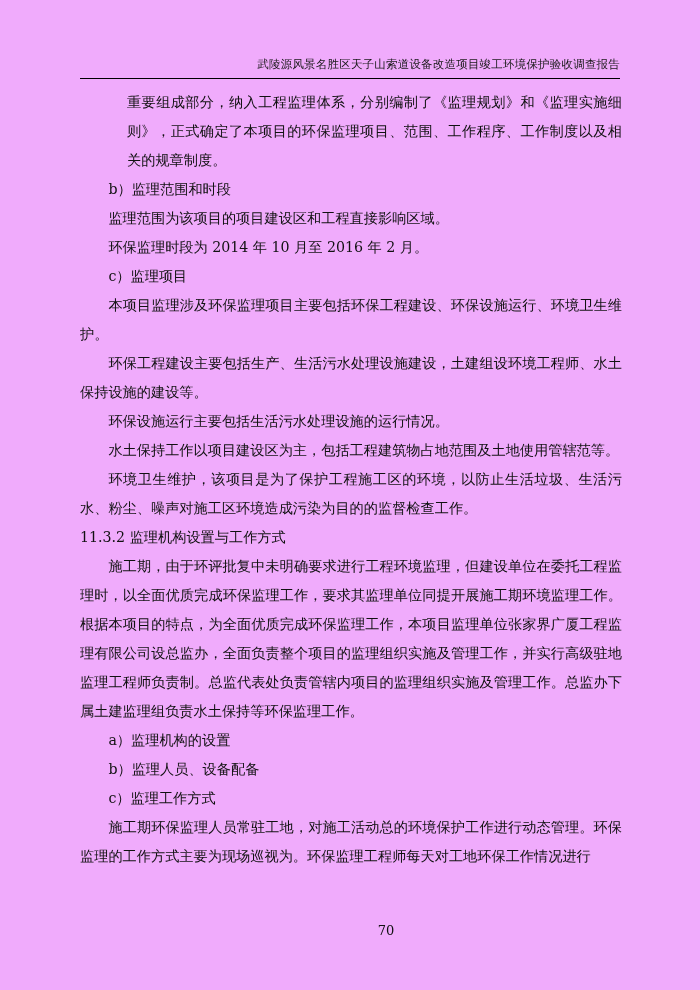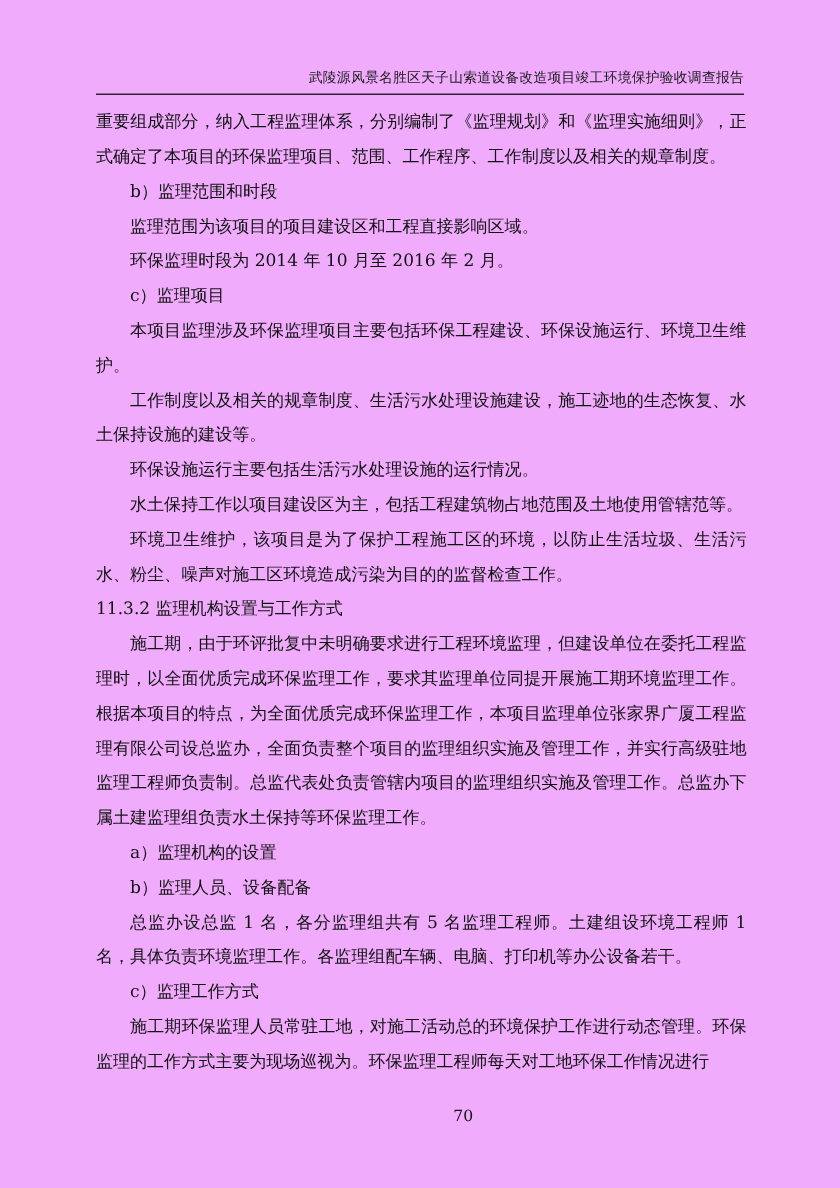--- a/index.html
+++ b/index.html
@@ -56,20 +56,21 @@
   }
   p {
     margin: 0;
     padding: 0;
   }
   .p-indent {
     text-indent: 2em;
   }
   .p-noindent {
     text-indent: 0;
+    margin-left: 47px;
   }
   .section-head {
     text-indent: 0;
     margin-top: 0;
   }
   .footer {
     position: absolute;
     bottom: 52px;
     left: 0;
     width: 100%;
@@ -87,28 +88,27 @@
   <div class="header">武陵源风景名胜区天子山索道设备改造项目竣工环境保护验收调查报告</div>
   <div class="header-rule"></div>
 
   <div class="content">
     <p class="p-noindent">重要组成部分，纳入工程监理体系，分别编制了《监理规划》和《监理实施细则》，正式确定了本项目的环保监理项目、范围、工作程序、工作制度以及相关的规章制度。</p>
     <p class="p-indent">b）监理范围和时段</p>
     <p class="p-indent">监理范围为该项目的项目建设区和工程直接影响区域。</p>
     <p class="p-indent">环保监理时段为 2014 年 10 月至 2016 年 2 月。</p>
     <p class="p-indent">c）监理项目</p>
     <p class="p-indent">本项目监理涉及环保监理项目主要包括环保工程建设、环保设施运行、环境卫生维护。</p>
-    <p class="p-indent">工作制度以及相关的规章制度、生活污水处理设施建设，施工迹地的生态恢复、水土保持设施的建设等。</p>
+    <p class="p-indent">环保工程建设主要包括生产、生活污水处理设施建设，土建组设环境工程师、水土保持设施的建设等。</p>
     <p class="p-indent">环保设施运行主要包括生活污水处理设施的运行情况。</p>
     <p class="p-indent">水土保持工作以项目建设区为主，包括工程建筑物占地范围及土地使用管辖范等。</p>
     <p class="p-indent">环境卫生维护，该项目是为了保护工程施工区的环境，以防止生活垃圾、生活污水、粉尘、噪声对施工区环境造成污染为目的的监督检查工作。</p>
     <p class="section-head">11.3.2 监理机构设置与工作方式</p>
     <p class="p-indent">施工期，由于环评批复中未明确要求进行工程环境监理，但建设单位在委托工程监理时，以全面优质完成环保监理工作，要求其监理单位同提开展施工期环境监理工作。根据本项目的特点，为全面优质完成环保监理工作，本项目监理单位张家界广厦工程监理有限公司设总监办，全面负责整个项目的监理组织实施及管理工作，并实行高级驻地监理工程师负责制。总监代表处负责管辖内项目的监理组织实施及管理工作。总监办下属土建监理组负责水土保持等环保监理工作。</p>
     <p class="p-indent">a）监理机构的设置</p>
     <p class="p-indent">b）监理人员、设备配备</p>
-    <p class="p-indent">总监办设总监 1 名，各分监理组共有 5 名监理工程师。土建组设环境工程师 1 名，具体负责环境监理工作。各监理组配车辆、电脑、打印机等办公设备若干。</p>
     <p class="p-indent">c）监理工作方式</p>
     <p class="p-indent">施工期环保监理人员常驻工地，对施工活动总的环境保护工作进行动态管理。环保监理的工作方式主要为现场巡视为。环保监理工程师每天对工地环保工作情况进行</p>
   </div>
 
   <div class="footer">70</div>
 
 </div>
 
 </body></html>

